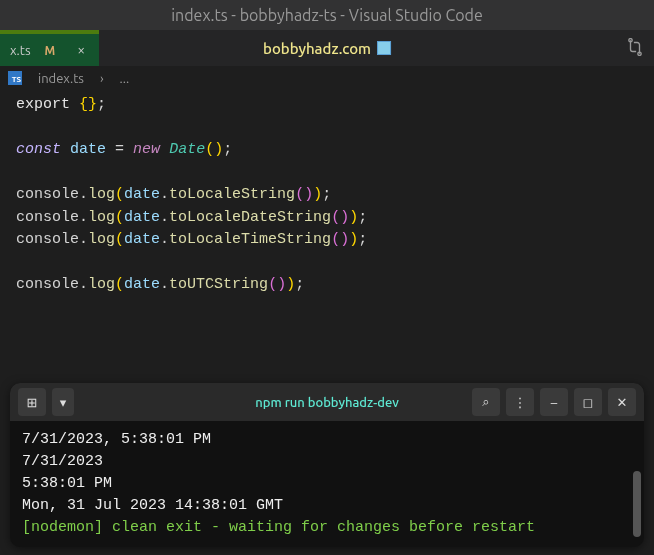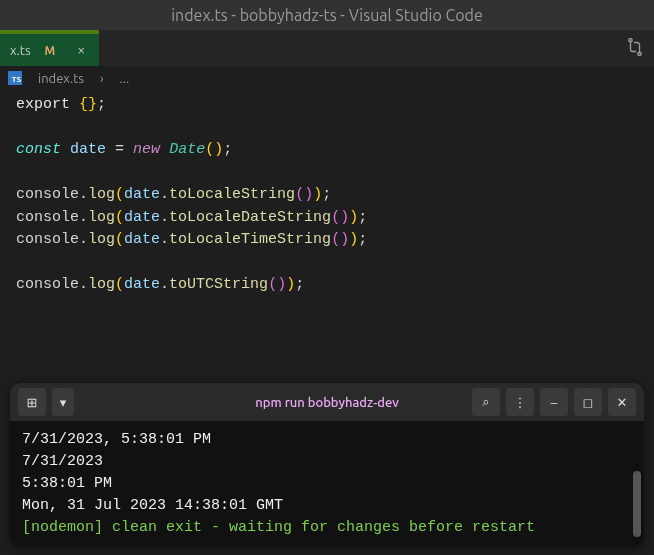--- a/index.html
+++ b/index.html
@@ -103,21 +103,21 @@
       padding: 4px 16px;
       font-family: 'Consolas', 'Courier New', monospace;
       font-size: 15px;
       line-height: 22.5px;
       color: #d4d4d4;
     }
     .editor .line {
       white-space: pre;
     }
     .kw-export { color: #e5e5e5; }
-    .kw-const { color: #5eead4; font-style: italic; }
+    .kw-const { color: #c4b5fd; font-style: italic; }
     .kw-new { color: #c586c0; font-style: italic; }
     .var-date { color: #9cdcfe; }
     .op-eq { color: #d4d4d4; }
     .cls-date { color: #4ec9b0; font-style: italic; }
     .fn-log { color: #dcdcaa; }
     .fn-method { color: #dcdcaa; }
     .paren-l1 { color: #ffd700; }
     .paren-l2 { color: #da70d6; }
     .brace { color: #ffd700; }
     .semi { color: #d4d4d4; }
@@ -152,21 +152,21 @@
       align-items: center;
       justify-content: center;
       color: #ddd;
       font-size: 13px;
     }
     .term-btn.small { width: 22px; }
     .term-title {
       position: absolute;
       left: 50%;
       transform: translateX(-50%);
-      color: #f0abfc;
+      color: #5eead4;
       font-size: 13px;
       font-weight: 500;
     }
     .term-right {
       margin-left: auto;
       display: flex;
       gap: 6px;
     }
     .term-body {
       padding: 8px 12px;
@@ -196,20 +196,24 @@
 
 <div class="title-bar">
   <span>index.ts - bobbyhadz-ts - Visual Studio Code</span>
 </div>
 
 <div class="tab-bar">
   <div class="tab">
     <span>x.ts</span>
     <span class="modified">M</span>
     <span class="close">×</span>
+  </div>
+  <div class="url-label">
+    <span>bobbyhadz.com</span>
+    <span class="url-cube"></span>
   </div>
   <div class="compare-icon">
     <svg width="18" height="18" viewBox="0 0 16 16" fill="none" stroke="#999" stroke-width="1.2">
       <path d="M4 2v8a2 2 0 002 2h3"></path>
         <path d="M12 14V6a2 2 0 00-2-2H7"></path>
       <circle cx="4" cy="2" r="1.5"></circle>
         <circle cx="12" cy="14" r="1.5"></circle>
     </svg>
   </div>
 </div>

